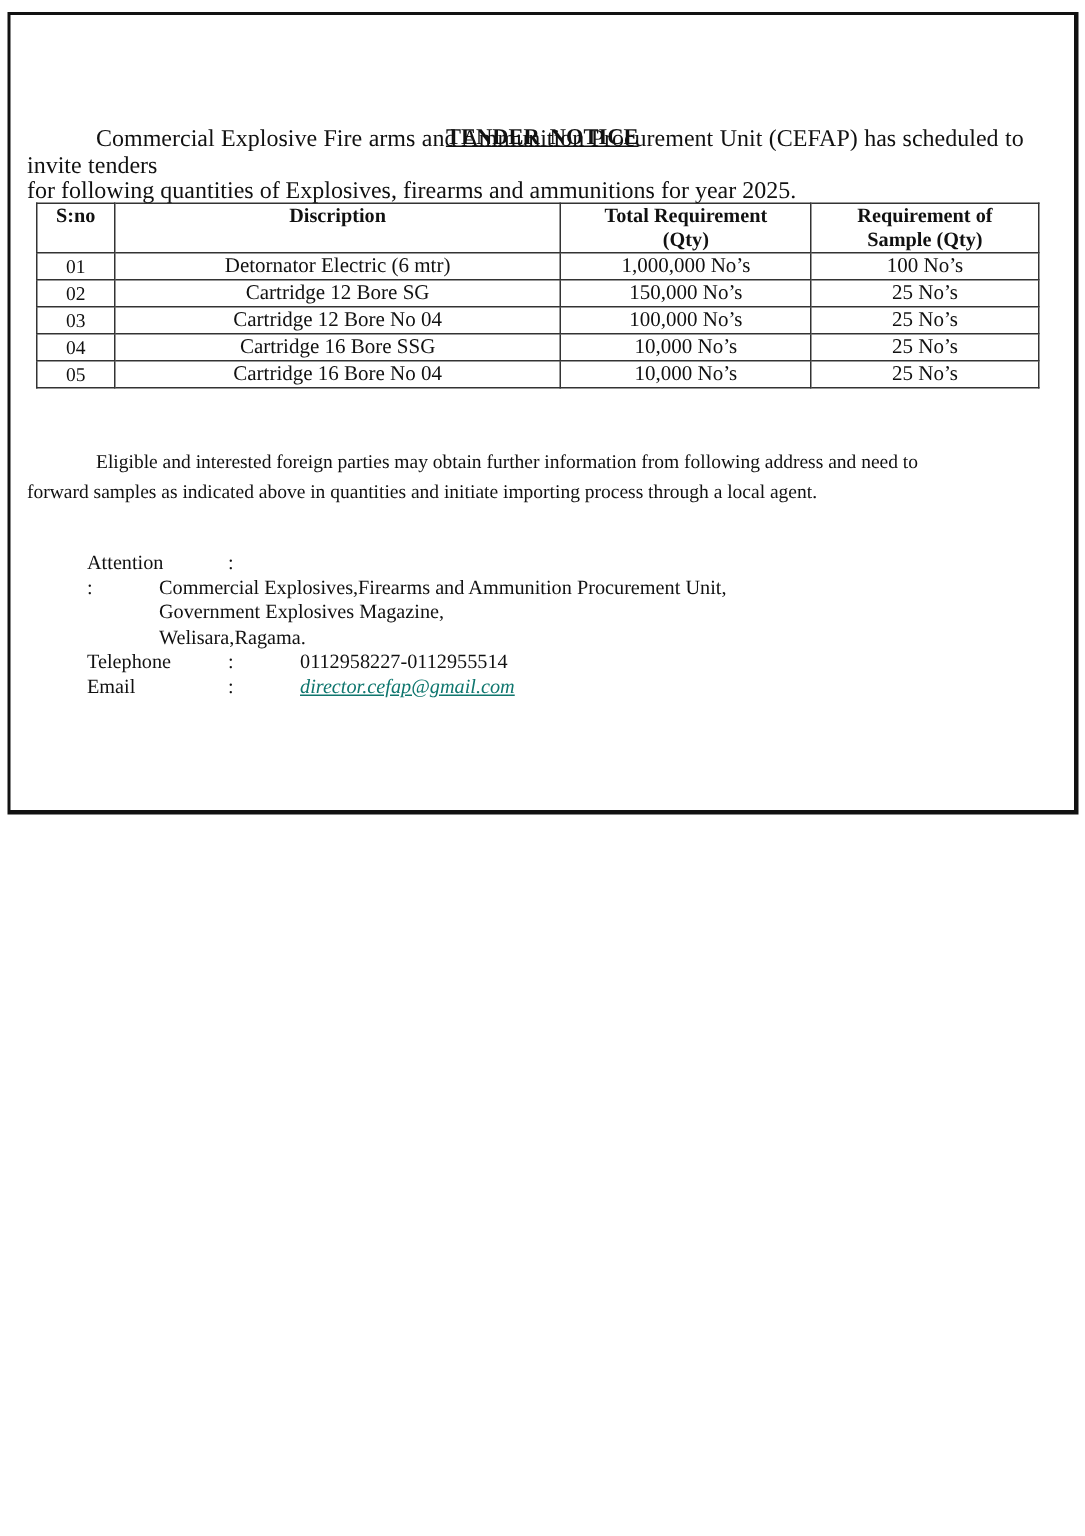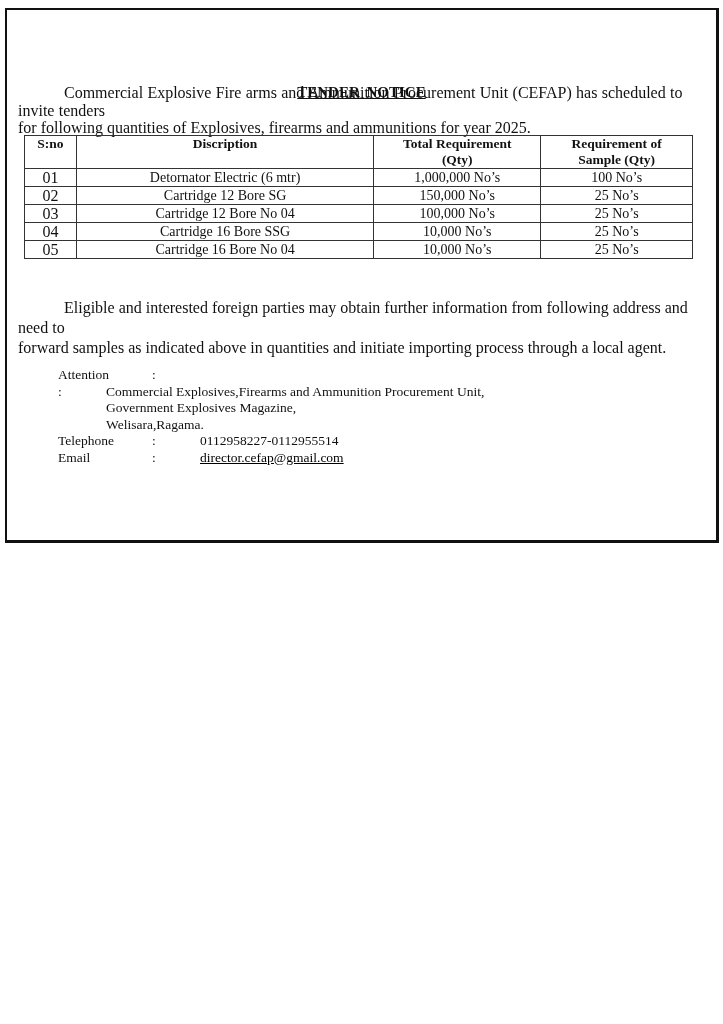--- a/index.html
+++ b/index.html
@@ -11,29 +11,29 @@
   table.req { position:absolute; left:17px; top:125px; width:669px; border-collapse:collapse; font-size:14px; }
   table.req th, table.req td { border:1px solid #333; padding:0 4px; line-height:17px; height:17px;text-align:center; }
   table.req th { font-weight:bold; font-size:13.5px; vertical-align:top; line-height:16px; }
   table.req thead tr { height:33px; }
   .c-sno { width:42px; text-align:center; }
   .c-desc { width:283px; text-align:left; }
   .c-total { width:155px; text-align:right; }
   .c-sample { width:140px; text-align:center; }
   th.c-desc { text-align:center; }
   th.c-total { text-align:center; }
-  td.c-sno { font-size:16px; }
-  .para2 { position:absolute; left:11px; top:288px; width:690px; font-size:16px; line-height:20px; }
+  td.c-sno { font-size:13px; }
+  .para2 { position:absolute; left:11px; top:288px; width:690px; font-size:13px; line-height:20px; }
   .para2 .l1 { display:block; text-indent:46px; }
   .contact { position:absolute; left:11px; top:357px; font-size:13.5px; line-height:16.5px; }
   .crow { display:flex;margin-left:40px; }
   .crow .lbl { width:94px; }
   .crow .colon { width:48px; }
   .crow .val { width:500px; }
-  .link { color:#000000; text-decoration:underline; }
+  .link { color:#0f766e; text-decoration:underline;font-style:italic; }
 </style>
 </head>
 <body>
 
 <div class="frame">
   <div class="title">TENDER  NOTICE</div>
 
   <div class="intro">
     <span class="l1">Commercial Explosive Fire arms and Ammunition Procurement Unit (CEFAP) has scheduled to invite tenders</span>
     <span>for following quantities of Explosives, firearms and ammunitions for year 2025.</span>

